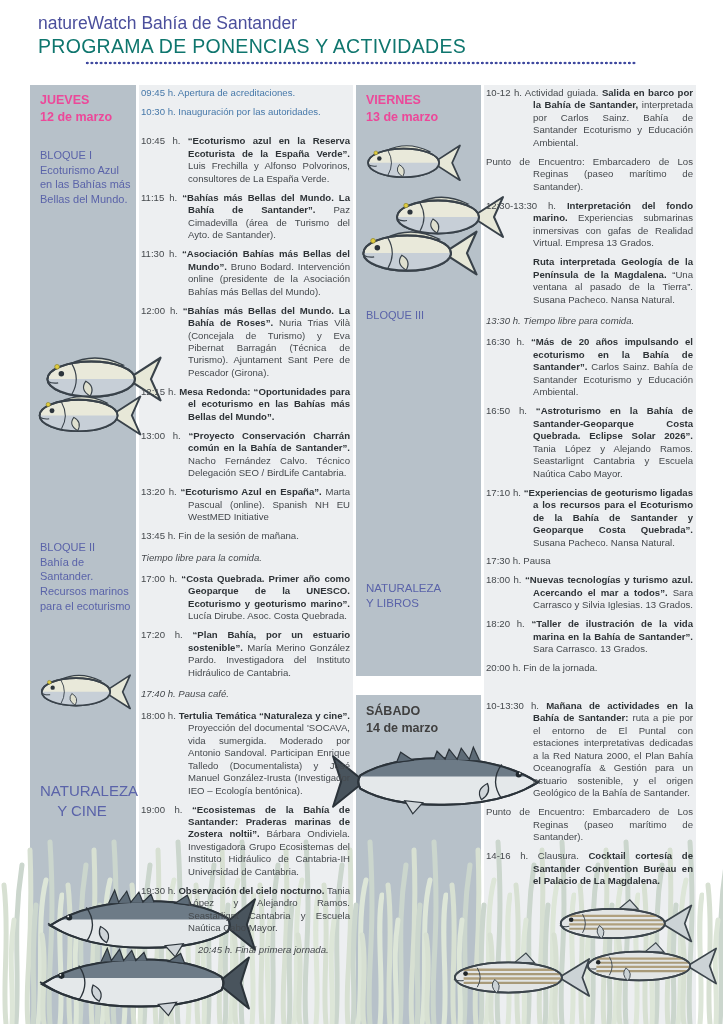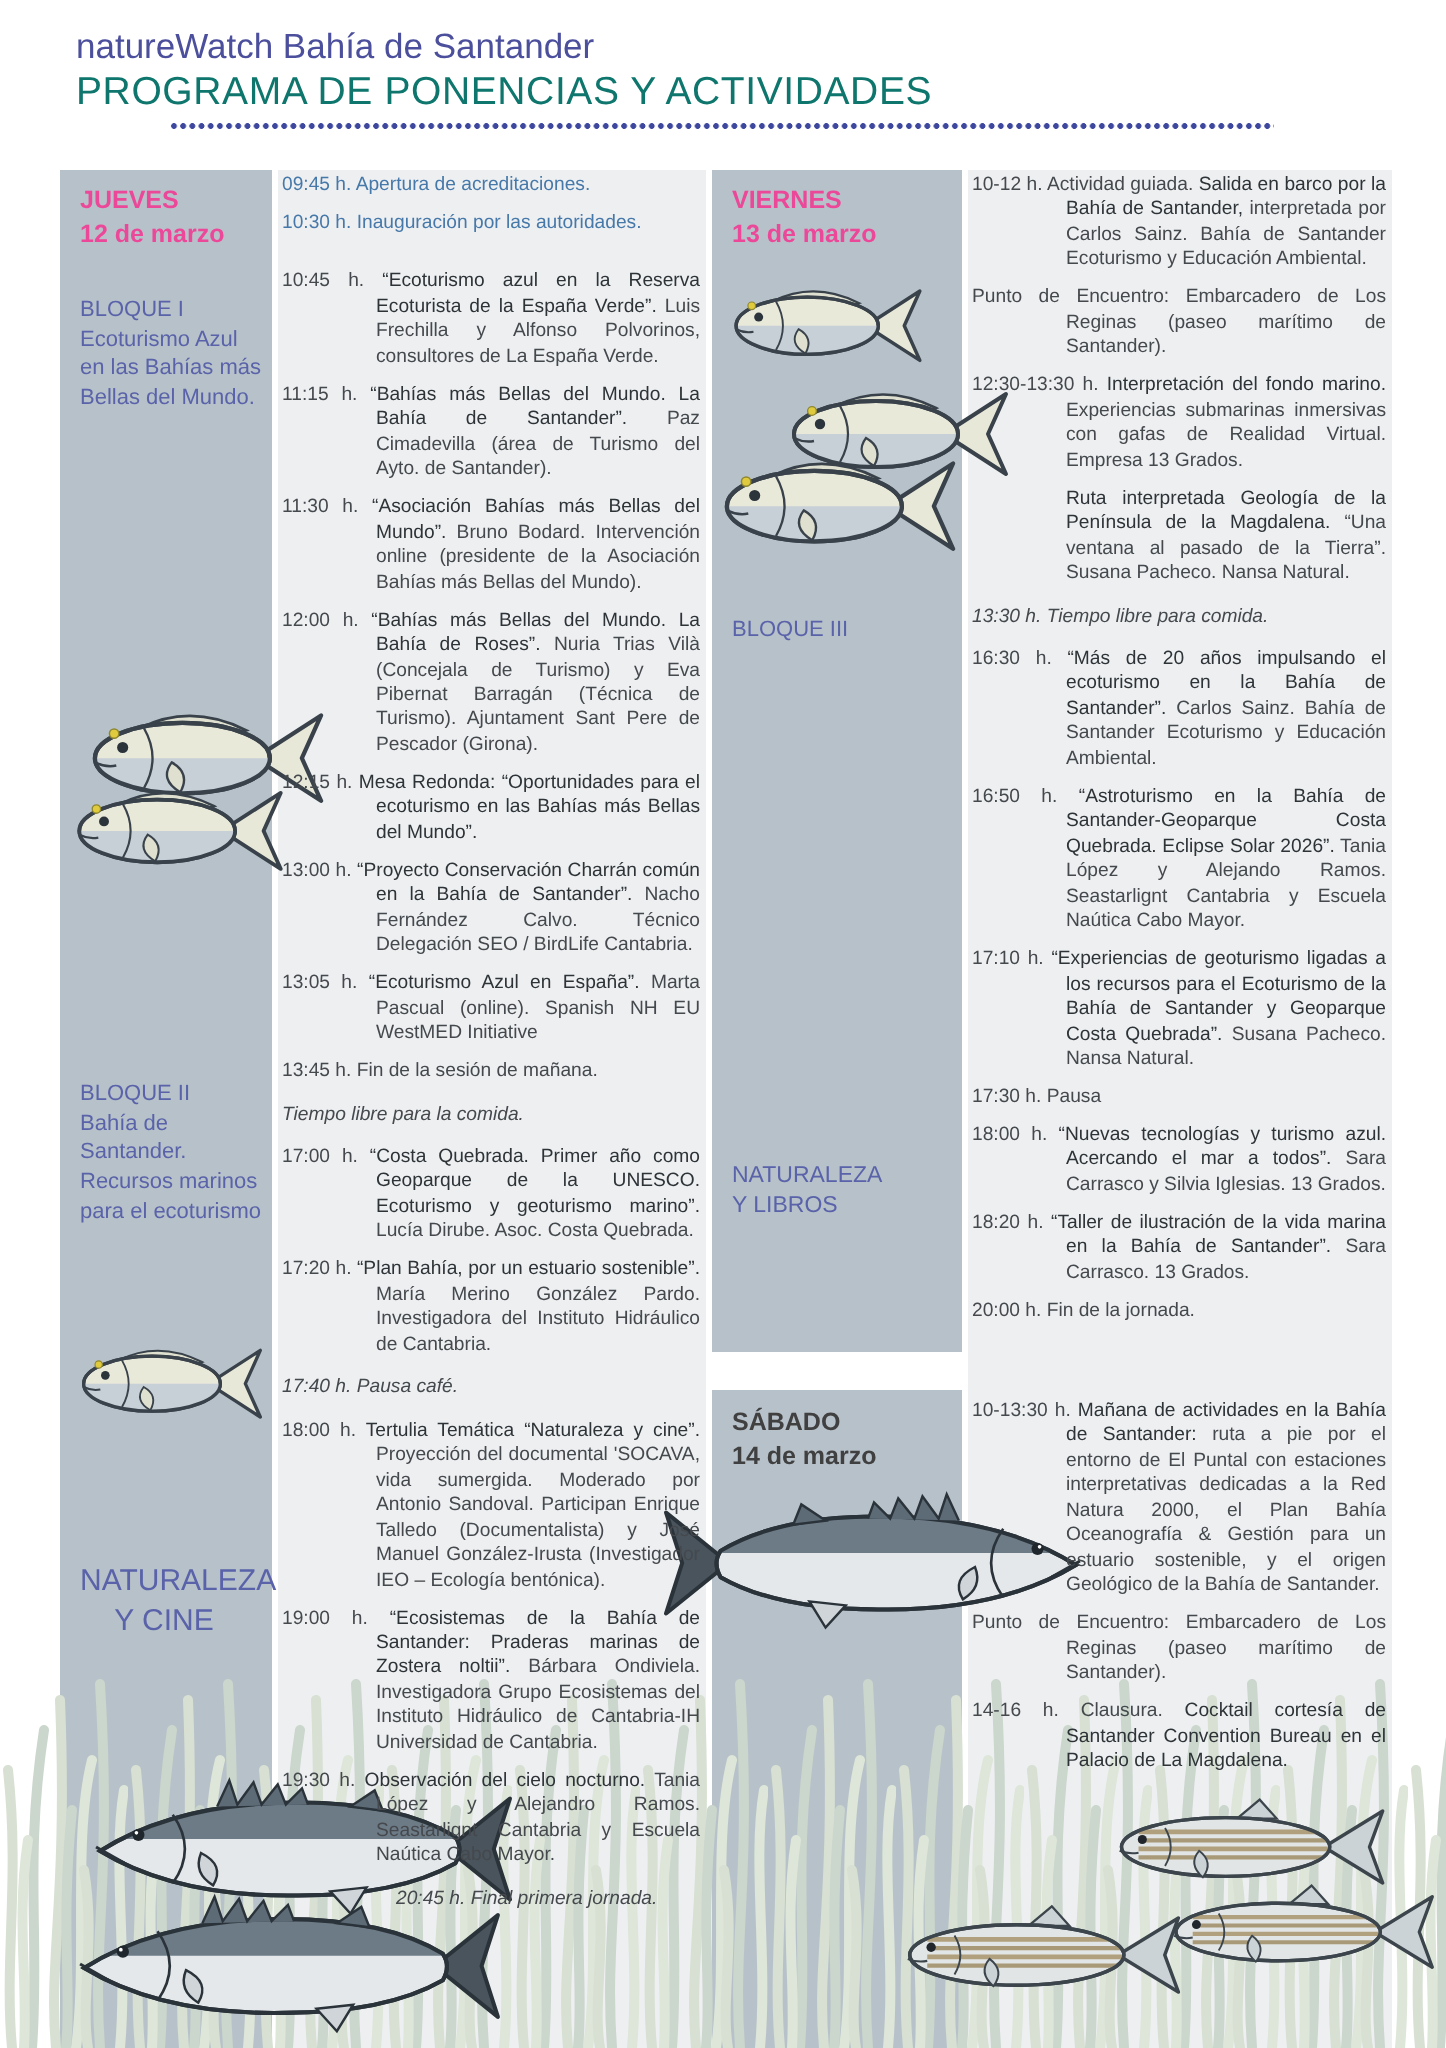--- a/index.html
+++ b/index.html
@@ -32,21 +32,21 @@
   #fri-b3{left:366px;top:308px;width:106px;}
   #fri-nat{left:366px;top:555px;width:84px;font-size:11.5px;margin-top:26px;}
   #sat-day{left:366px;top:703px;width:100px;color:#404040;}
 
   .sch{width:206px;}
   #thu-list{left:141px;top:87px;width:209px;}
   #fri-list{left:486px;top:87px;width:207px;}
   #sat-list{left:486px;top:700px;width:207px;}
   .sch p{margin:0 0 6.5px;padding-left:47px;text-indent:-47px;text-align:justify;
          font-size:9.6px;line-height:1.3;color:#45494d;}
-  .sch .bb{font-weight:normal;color:#2e3337;}
+  .sch .bb{font-weight:bold;color:#2e3337;}
   .sch p.it-blue{color:#4678a9;}
   .sch p.it-gap{margin-top:17px;}
   .sch p.it-it{font-style:italic;margin-top:9px;margin-bottom:9px;}
   .sch p.it-cont{text-indent:0;}
   .sch p.it-final{font-style:italic;text-indent:0;padding-left:57px;margin-top:9px;}
 
   .g1{stroke:#d7e0d2;} .g2{stroke:#cbd6cd;} .g3{stroke:#dde6d8;}
   .gb{fill:none;stroke-width:5;stroke-linecap:round;}
   .defsbox{position:absolute;width:0;height:0;overflow:hidden;}
 </style>
@@ -215,21 +215,21 @@
 
   <div class="txt sch" id="thu-list">
       <p class="it-blue"><span class="tm">09:45 h. </span><span>Apertura de acreditaciones.</span></p>
       <p class="it-blue"><span class="tm">10:30 h. </span><span>Inauguración por las autoridades.</span></p>
       <p class="it-gap"><span class="tm">10:45 h. </span><span class="bb">“Ecoturismo azul en la Reserva Ecoturista de la España Verde”.</span><span> Luis Frechilla y Alfonso Polvorinos, consultores de La España Verde.</span></p>
       <p class="it-n"><span class="tm">11:15 h. </span><span class="bb">“Bahías más Bellas del Mundo. La Bahía de Santander”.</span><span> Paz Cimadevilla (área de Turismo del Ayto. de Santander).</span></p>
       <p class="it-n"><span class="tm">11:30 h. </span><span class="bb">“Asociación Bahías más Bellas del Mundo”.</span><span> Bruno Bodard. Intervención online (presidente de la Asociación Bahías más Bellas del Mundo).</span></p>
       <p class="it-n"><span class="tm">12:00 h. </span><span class="bb">“Bahías más Bellas del Mundo. La Bahía de Roses”.</span><span> Nuria Trias Vilà (Concejala de Turismo) y Eva Pibernat Barragán (Técnica de Turismo). Ajuntament Sant Pere de Pescador (Girona).</span></p>
       <p class="it-n"><span class="tm">12:15 h. </span><span class="bb">Mesa Redonda: “Oportunidades para el ecoturismo en las Bahías más Bellas del Mundo”.</span></p>
       <p class="it-n"><span class="tm">13:00 h. </span><span class="bb">“Proyecto Conservación Charrán común en la Bahía de Santander”.</span><span> Nacho Fernández Calvo. Técnico Delegación SEO / BirdLife Cantabria.</span></p>
-      <p class="it-n"><span class="tm">13:05 h. </span><span class="bb">“Ecoturismo Azul en España”.</span><span> Marta Pascual (online). Spanish NH EU WestMED Initiative</span></p>
+      <p class="it-n"><span class="tm">13:20 h. </span><span class="bb">“Ecoturismo Azul en España”.</span><span> Marta Pascual (online). Spanish NH EU WestMED Initiative</span></p>
       <p class="it-n"><span class="tm">13:45 h. </span><span>Fin de la sesión de mañana.</span></p>
       <p class="it-it"><span>Tiempo libre para la comida.</span></p>
       <p class="it-n"><span class="tm">17:00 h. </span><span class="bb">“Costa Quebrada. Primer año como Geoparque de la UNESCO. Ecoturismo y geoturismo marino”.</span><span> Lucía Dirube. Asoc. Costa Quebrada.</span></p>
       <p class="it-n"><span class="tm">17:20 h. </span><span class="bb">“Plan Bahía, por un estuario sostenible”.</span><span> María Merino González Pardo. Investigadora del Instituto Hidráulico de Cantabria.</span></p>
       <p class="it-it"><span class="tm">17:40 h. </span><span>Pausa café.</span></p>
       <p class="it-n"><span class="tm">18:00 h. </span><span class="bb">Tertulia Temática “Naturaleza y cine”.</span><span> Proyección del documental 'SOCAVA, vida sumergida. Moderado por Antonio Sandoval. Participan Enrique Talledo (Documentalista) y José Manuel González-Irusta (Investigador IEO – Ecología bentónica).</span></p>
       <p class="it-n"><span class="tm">19:00 h. </span><span class="bb">“Ecosistemas de la Bahía de Santander: Praderas marinas de Zostera noltii”.</span><span> Bárbara Ondiviela. Investigadora Grupo Ecosistemas del Instituto Hidráulico de Cantabria-IH Universidad de Cantabria.</span></p>
       <p class="it-n"><span class="tm">19:30 h. </span><span class="bb">Observación del cielo nocturno.</span><span> Tania López y Alejandro Ramos. Seastarlignt Cantabria y Escuela Naútica Cabo Mayor.</span></p>
       <p class="it-final"><span>20:45 h. Final primera jornada.</span></p>
     </div>

